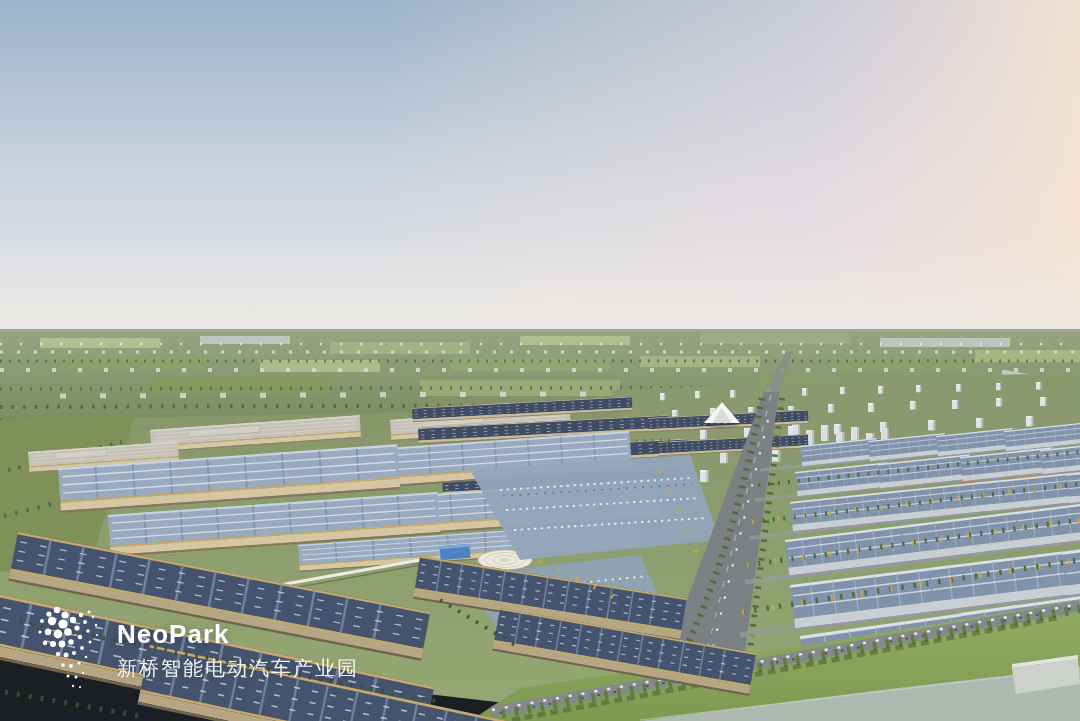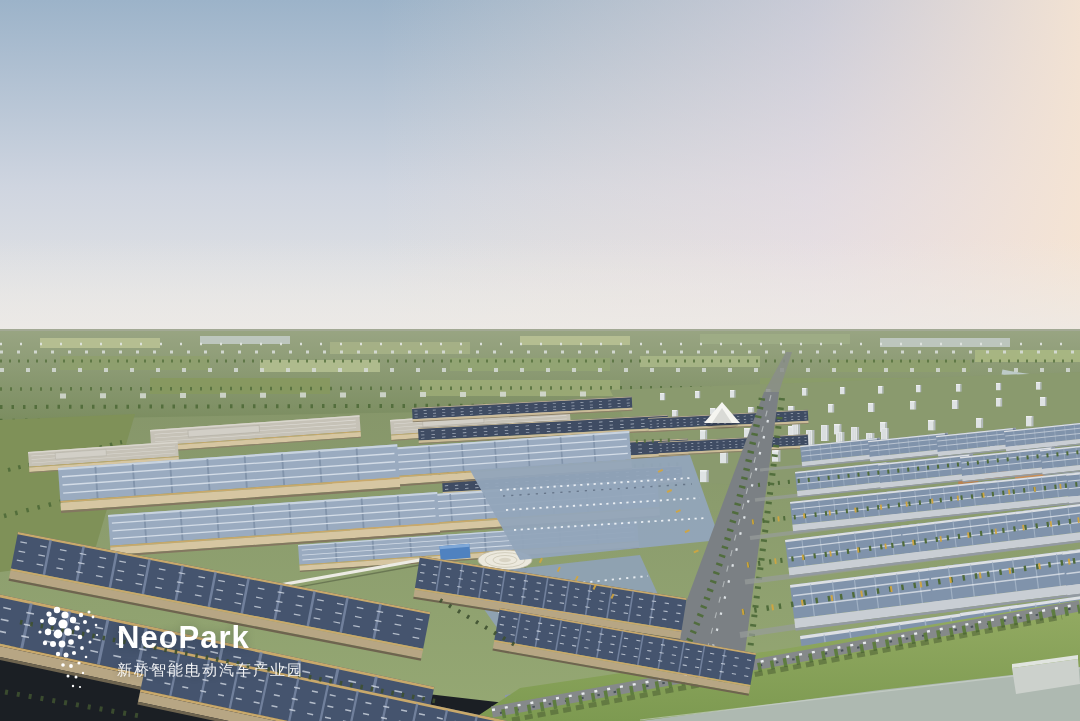--- a/index.html
+++ b/index.html
@@ -10,22 +10,22 @@
   svg.scene{position:absolute;inset:0;display:block;}
   
   .logo{
     position:absolute;left:34px;top:606px;
     display:flex;align-items:center;gap:13px;
     color:var(--logo-white,#ffffff);
     text-shadow:0 1px 8px rgba(20,30,40,.25);
     user-select:none;
   }
   .logo-mark{width:70px;height:90px;flex:0 0 auto;}
-  .logo-name{font-size:31px;font-weight:bold;letter-spacing:1px;line-height:1;}
-  .logo-sub{font-size:15px;letter-spacing:2px;margin-top:8px;opacity:.92;font-weight:400;}
+  .logo-name{font-size:26px;font-weight:bold;letter-spacing:1px;line-height:1;}
+  .logo-sub{font-size:20px;letter-spacing:2px;margin-top:8px;opacity:.92;font-weight:400;}
 </style>
 </head>
 <body>
 
 <div class="stage">
 <svg class="scene" viewBox="0 0 1080 721" preserveAspectRatio="none">
   <defs>
     <linearGradient id="skyV" x1="0" y1="0" x2="0" y2="1">
       <stop offset="0" style="stop-color:var(--sky-top,#9cb3c9)"></stop>
       <stop offset="0.55" style="stop-color:var(--sky-light,#cfd5e0)"></stop>

